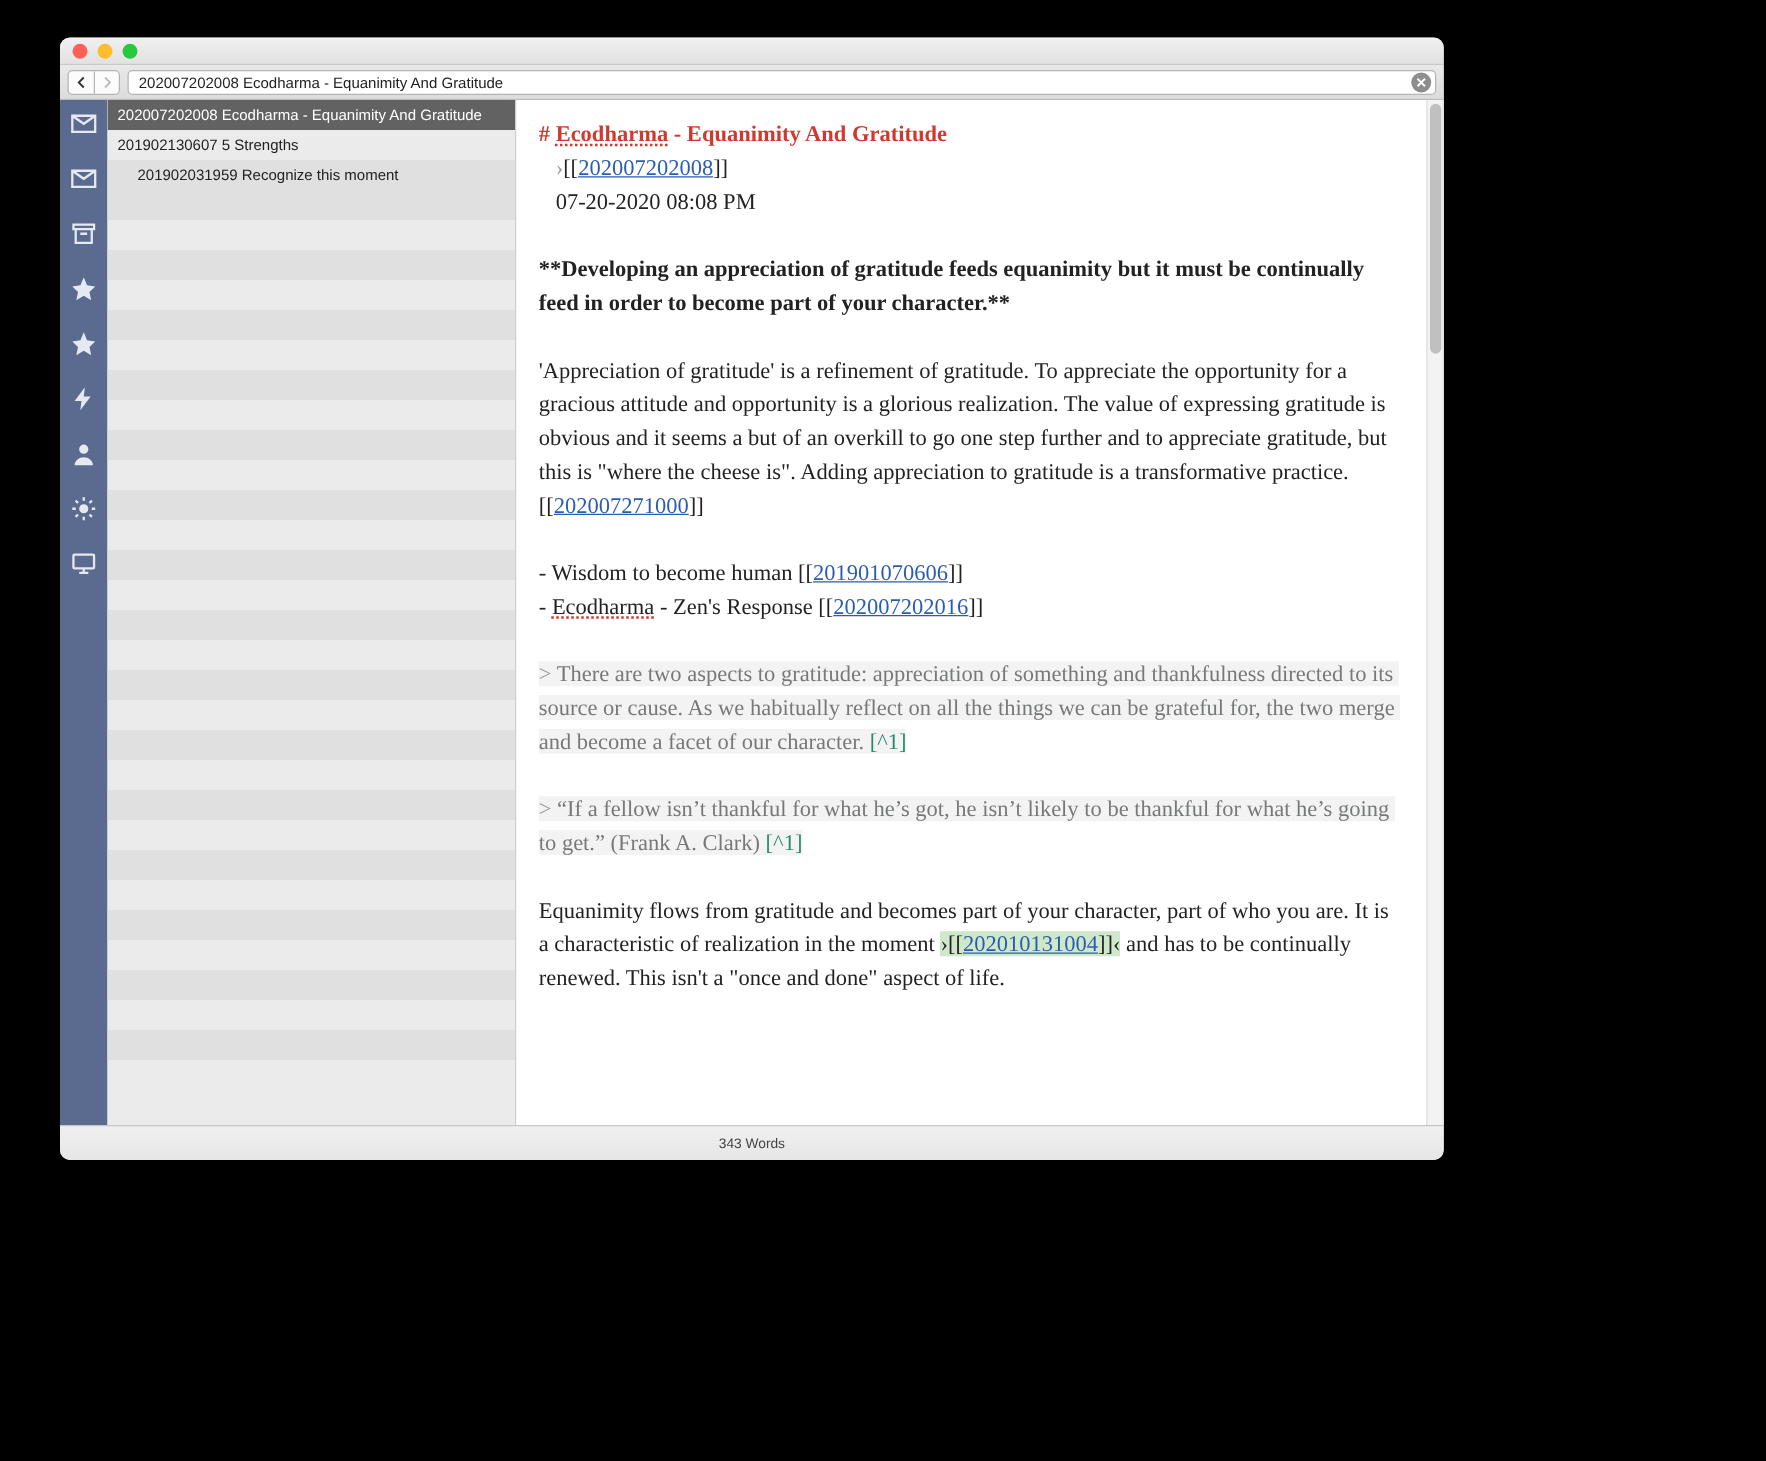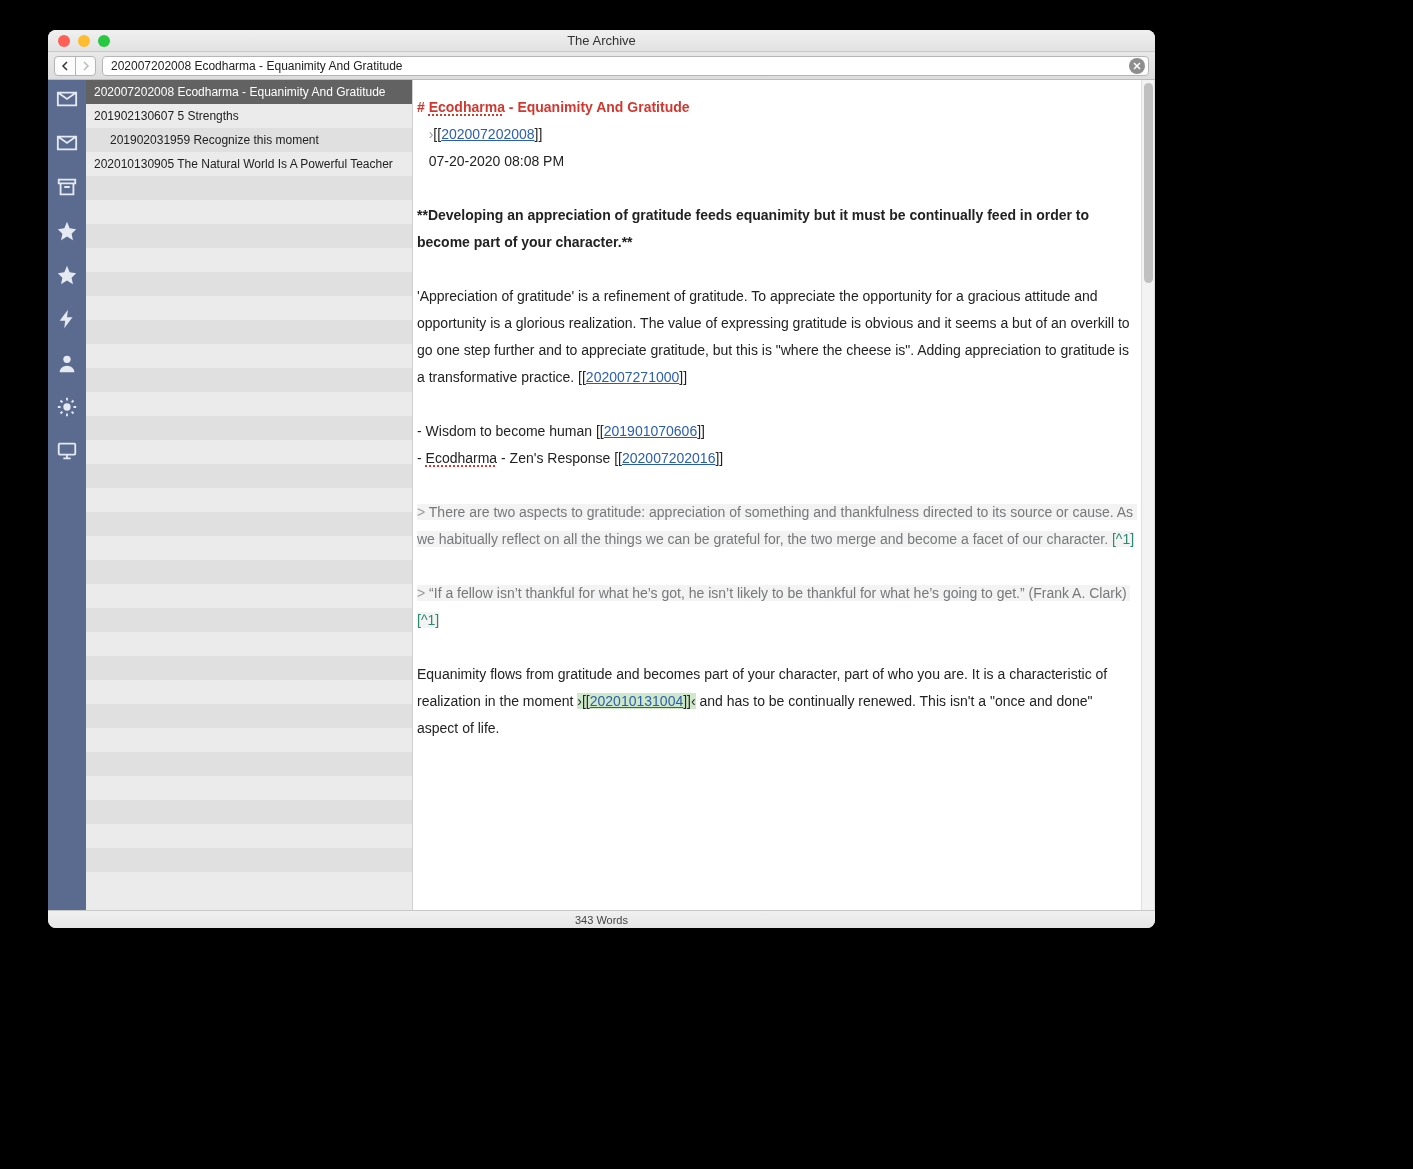--- a/index.html
+++ b/index.html
@@ -147,23 +147,23 @@
   .stripe-filler .note-item { height: 24px; }
   .editor-wrap {
     flex: 1;
     display: flex;
     background: #fff;
     border-left: 1px solid #d0d0d0;
     min-width: 0;
   }
   .editor {
     flex: 1;
-    padding: 14px 4px;
-    font-family: Liberation Sans, sans-serif;
-    font-size: 14px;
+    padding: 14px 18px;
+    font-family: Liberation Serif, serif;
+    font-size: 18px;
     line-height: 27px;
     color: #222;
     overflow-y: auto;
     white-space: pre-wrap;
     word-wrap: break-word;
   }
   .scrollbar {
     width: 14px;
     background: #f3f3f3;
     border-left: 1px solid #e0e0e0;
@@ -173,21 +173,21 @@
   .scroll-thumb {
     position: absolute;
     top: 3px;
     left: 2px;
     width: 9px;
     height: 200px;
     background: #c0c0c0;
     border-radius: 5px;
   }
   .statusbar {
-    height: 18px;
+    height: 28px;
     background: linear-gradient(#f0f0f0, #e6e6e6);
     border-top: 1px solid #c8c8c8;
     display: flex;
     align-items: center;
     justify-content: center;
     font-size: 11px;
     color: #444;
   }
   
   .c-hash { color: #d1382f; font-weight: 600; }
@@ -204,21 +204,20 @@
 <body>
 
 <div class="window">
 
   <div class="titlebar">
     <div class="traffic-lights">
       <div class="light red"></div>
       <div class="light yellow"></div>
       <div class="light green"></div>
     </div>
-    <div class="title">The Archive</div>
   </div>
 
   <div class="toolbar">
     <div class="nav-btns">
       <div class="nav-btn">
         <svg width="8" height="10" viewBox="0 0 8 10">
             <path d="M6 1 L2 5 L6 9" stroke="#333" stroke-width="1.5" fill="none"></path>
           </svg>
       </div>
       <div class="nav-btn disabled">
@@ -271,21 +270,20 @@
       <svg class="sidebar-icon" viewBox="0 0 24 24">
           <rect x="3" y="4" width="18" height="12" rx="1" fill="none" stroke="currentColor" stroke-width="2"></rect>
           <path d="M8 20h8M12 16v4" stroke="currentColor" stroke-width="2"></path>
         </svg>
     </div>
 
     <div class="note-list">
       <div class="note-item selected">202007202008 Ecodharma - Equanimity And Gratitude</div>
       <div class="note-item">201902130607 5 Strengths</div>
       <div class="note-item odd">201902031959 Recognize this moment</div>
-      <div class="note-item">202010130905 The Natural World Is A Powerful Teacher</div>
       <div class="stripe-filler">
         <div class="note-item odd"></div>
           <div class="note-item"></div>
           <div class="note-item odd"></div>
           <div class="note-item"></div>
           <div class="note-item odd"></div>
           <div class="note-item"></div>
           <div class="note-item odd"></div>
           <div class="note-item"></div>
           <div class="note-item odd"></div>

